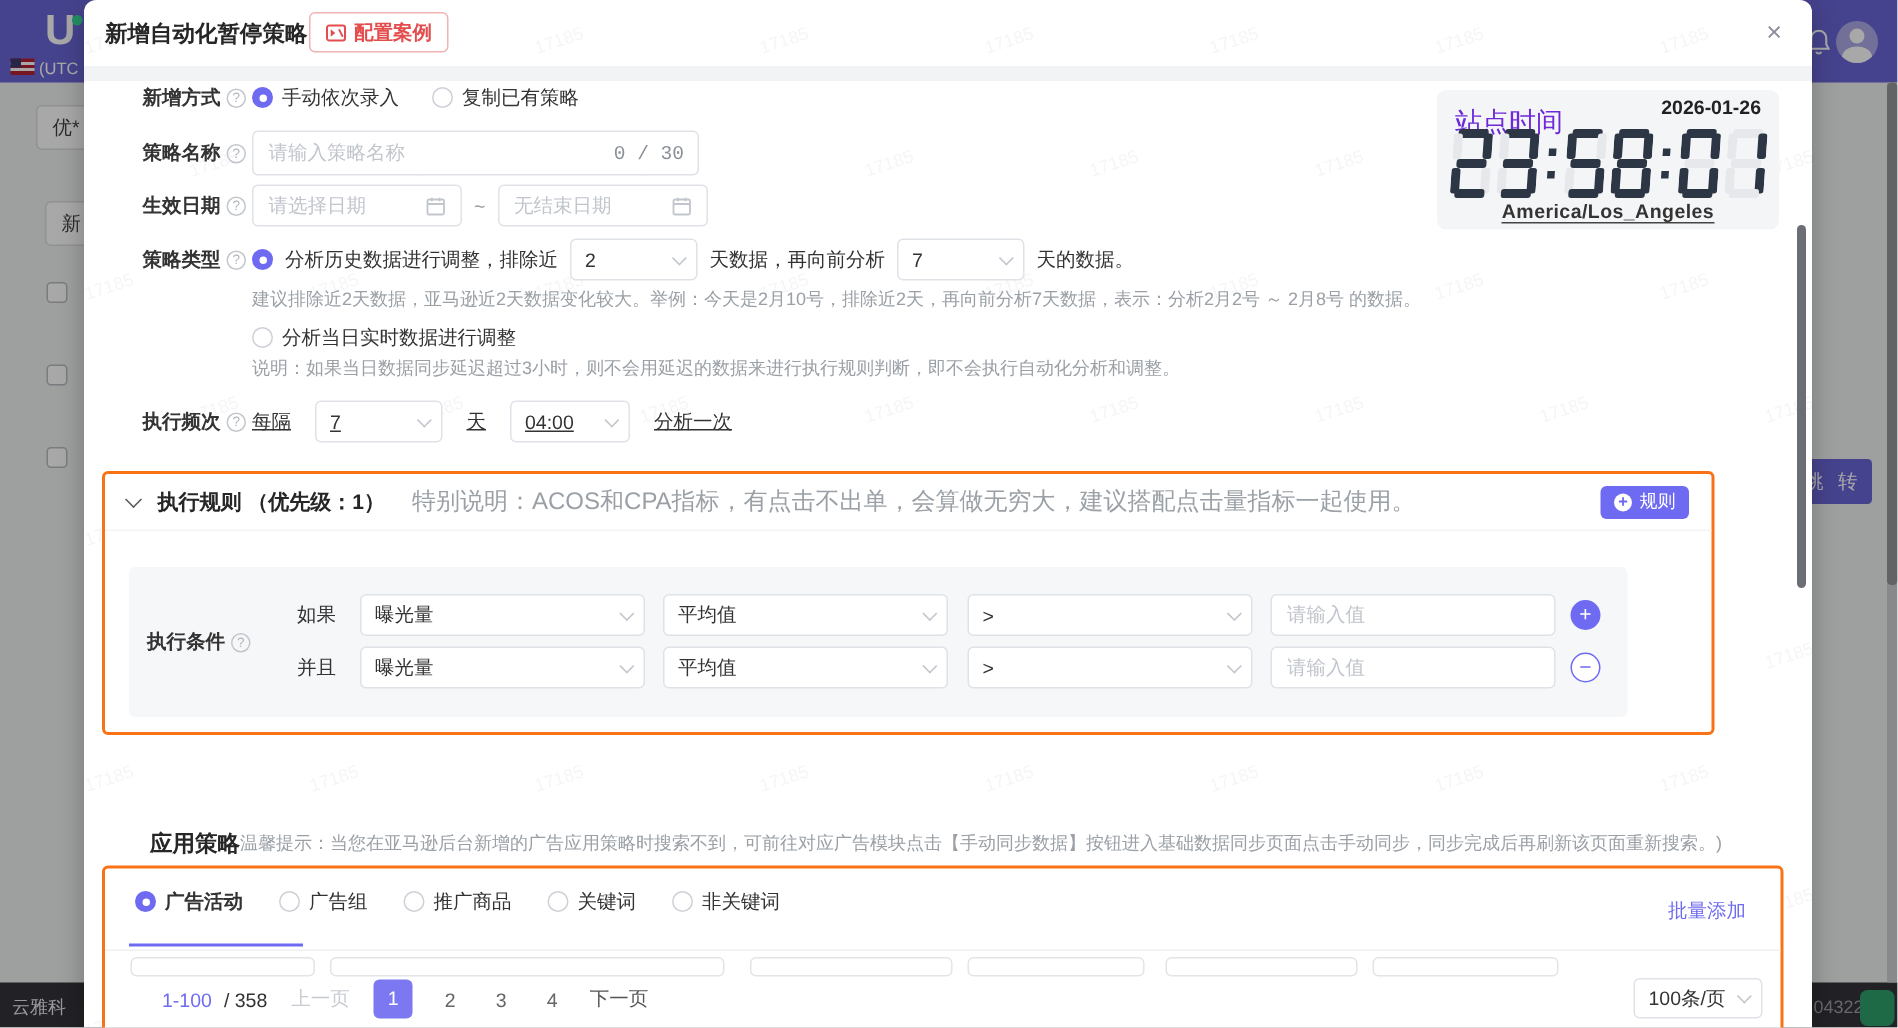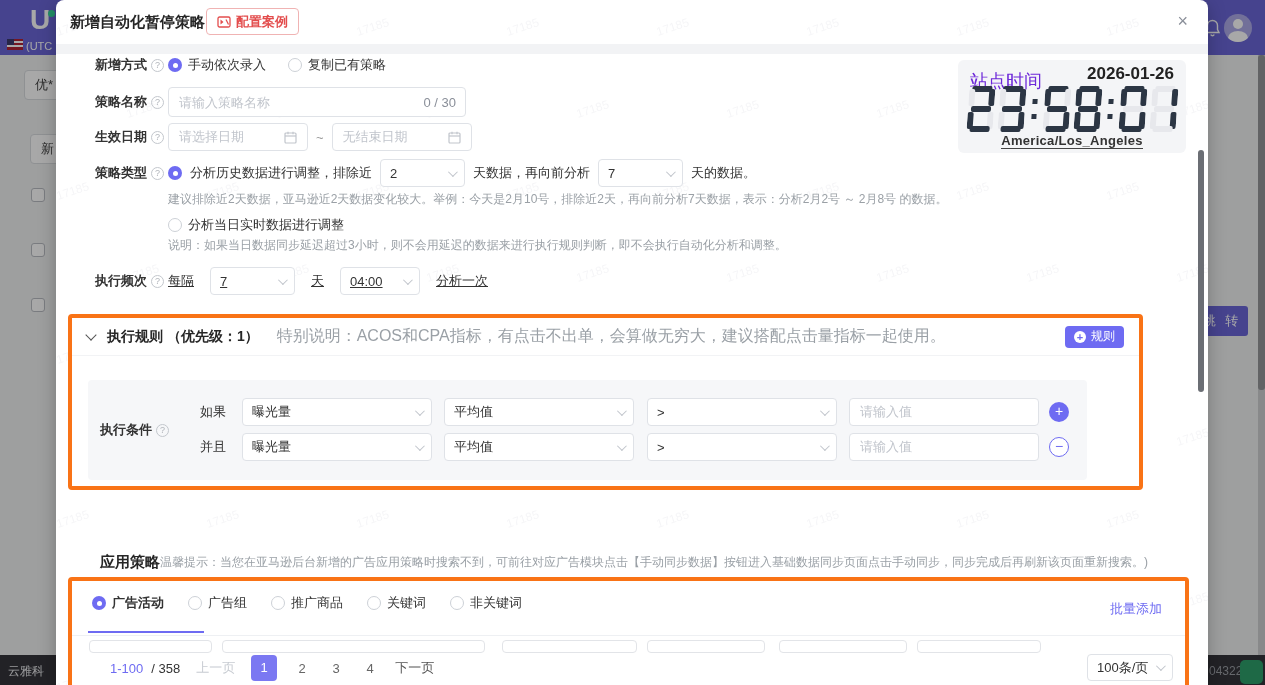--- a/index.html
+++ b/index.html
@@ -51,28 +51,28 @@
   input.raw{border:1px solid #dfe2e7;border-radius:4px;height:30px;padding:0 54px 0 10px;font-size:13px;color:#333;width:100%;outline:none;font-family:inherit;}
   input.raw::placeholder{color:#c1c5cc;}
   .counter{position:absolute;right:10px;top:8px;font-size:13px;color:#8a8f99;}
   .sel{border:1px solid #dfe2e7;border-radius:4px;background:#fff;height:28px;display:flex;align-items:center;justify-content:space-between;padding:0 9px;font-size:13px;color:#333;cursor:pointer;}
   .arr{width:7px;height:7px;border-right:1.4px solid #c1c5cc;border-bottom:1.4px solid #c1c5cc;transform:rotate(45deg) translateY(-2px);flex:none;}
   .hint{position:absolute;font-size:12px;color:#9aa0a6;}
   .cal{flex:none;}
   
   .clock{position:absolute;left:902px;top:60px;width:228px;height:93px;background:#f4f5f7;border-radius:6px;}
   .clock-label{position:absolute;left:12px;top:9px;font-size:18px;color:#6d28d9;}
-  .clock-date{position:absolute;right:12px;top:4px;font-size:17px;font-weight:bold;color:#222;}
+  .clock-date{position:absolute;right:12px;top:4px;font-size:13px;font-weight:bold;color:#222;}
   .clock-digits{position:absolute;left:0;top:26px;width:100%;height:46px;display:flex;justify-content:center;gap:5px;transform:skewX(-4deg);}
   .colon{width:9px;display:flex;flex-direction:column;justify-content:center;align-items:center;gap:10px;}
   .colon i{width:5px;height:5px;background:#2c3644;display:block;}
   .clock-tz{position:absolute;left:0;top:73px;width:100%;text-align:center;}
   .clock-tz span{font-size:13px;font-weight:bold;color:#333;border-bottom:1.5px solid #444;letter-spacing:.3px;}
   
-  .card{position:absolute;background:#fff;border:4px solid #f97316;border-radius:4px;}
+  .card{position:absolute;background:#fff;border:2px solid #f97316;border-radius:4px;}
   .rules-head{position:absolute;left:0;top:0;width:100%;height:38px;display:flex;align-items:center;padding:0 15px;border-bottom:1px solid #f2f3f5;}
   .chev{width:8px;height:8px;border-right:1.6px solid #555;border-bottom:1.6px solid #555;transform:rotate(45deg);flex:none;margin-top:-4px;}
   .rules-title{font-size:14px;font-weight:bold;color:#262626;margin-left:12px;}
   .rules-note{font-size:16px;color:#9aa0a6;margin-left:18px;}
   .btn-rule{margin-left:auto;height:22px;padding:0 9px;background:#6e6bf2;border-radius:4px;color:#fff;font-size:12px;display:flex;align-items:center;gap:5px;cursor:pointer;}
   .plus-circle{width:12px;height:12px;border-radius:50%;background:#fff;color:#6e6bf2;font-size:11px;line-height:12px;text-align:center;font-weight:bold;}
   .cond-panel{position:absolute;left:16px;top:62px;width:999px;height:100px;background:#f6f7f9;border-radius:4px;}
   .cond-label{position:absolute;left:12px;top:0;height:100%;display:flex;align-items:center;gap:4px;font-weight:bold;font-size:13px;}
   .cond-row{position:absolute;left:0;width:100%;height:28px;}
   .cond-prefix{position:absolute;left:112px;line-height:28px;font-size:13px;}
@@ -234,21 +234,21 @@
     <span class="radio on"></span>
     <span>手动依次录入</span>
     <span class="radio off" style="margin-left:16px;"></span>
     <span>复制已有策略</span>
   </div>
 
   <div class="f-label" style="top:87px;height:30px;">
     <span>策略名称</span>
       <span class="help">?</span>
   </div>
-  <div class="abs" style="left:112px;top:87px;width:298px;height:44px;">
+  <div class="abs" style="left:112px;top:87px;width:298px;height:44px;font-family:Liberation Mono, monospace;">
     <input class="raw" type="text" placeholder="请输入策略名称" style="">
     <span class="counter">0 / 30</span>
   </div>
 
   <div class="f-label" style="top:123px;height:28px;">
     <span>生效日期</span>
       <span class="help">?</span>
   </div>
   <div class="hrow" style="left:112px;top:123px;height:28px;">
     <div class="inp" style="width:140px;justify-content:space-between;">

